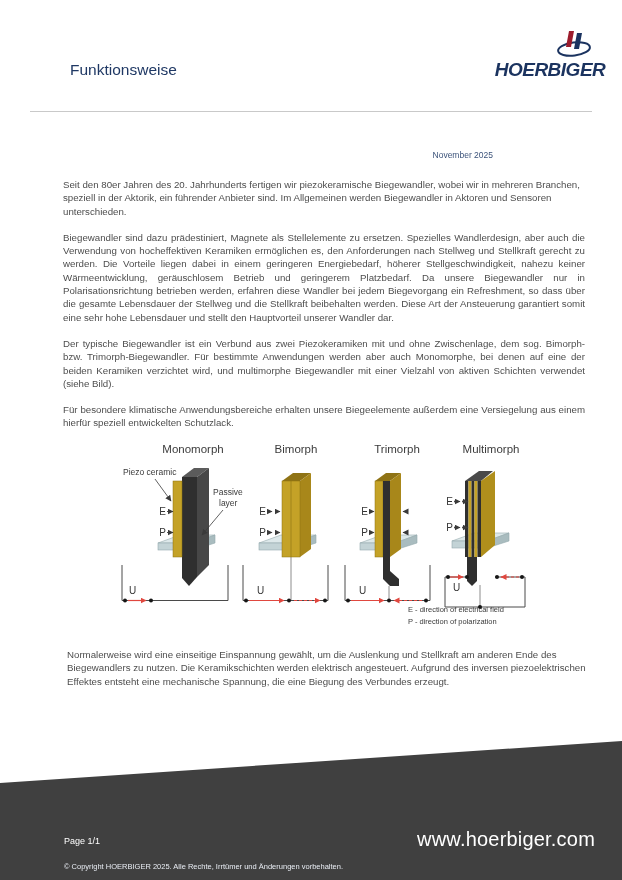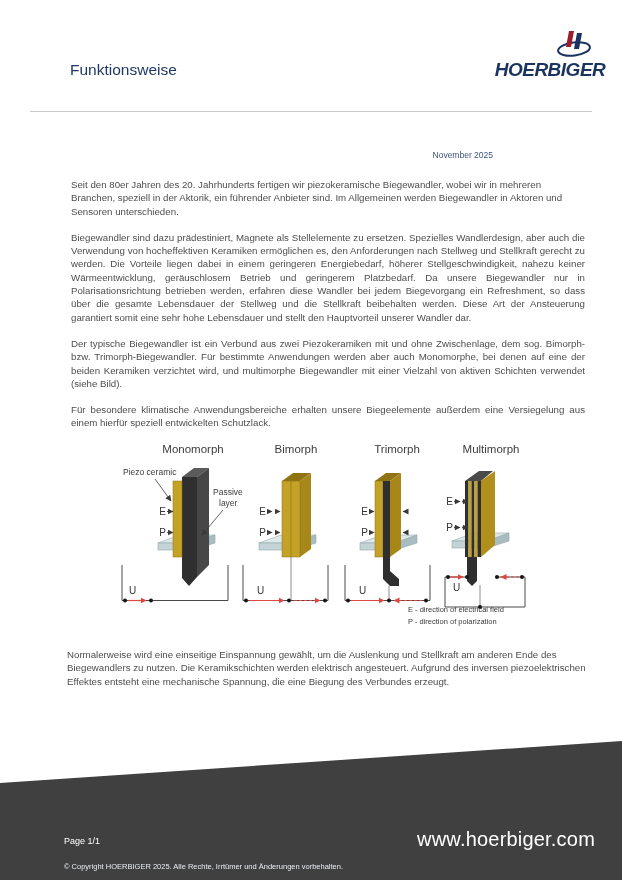--- a/index.html
+++ b/index.html
@@ -12,21 +12,21 @@
   .subtitle{font-size:15.5px;margin-left:7px;margin-top:4px;}
   .rule{position:absolute;left:30px;top:111px;width:562px;height:1px;background:#c9c9c9;}
   .logo{position:absolute;top:30px;right:16px;width:112px;text-align:center;}
   .logo-icon{display:block;margin:0 auto 1px 58px;}
   .logo-word{font-size:19px;font-weight:bold;font-style:italic;color:#1b335f;letter-spacing:-0.5px;}
   .date{position:absolute;top:150px;right:129px;font-size:8.5px;color:#3c537a;}
 
   
   .body-copy{position:absolute;left:63px;top:178px;width:522px;color:#4d4d4d;
              font-size:9.7px;line-height:13.3px;}
-  .body-copy p{margin:0 0 13px 8px;}
+  .body-copy p{margin:0 0 13px 0;}
   .just{text-align:justify;}
   .para5{position:absolute;left:63px;top:644px;width:522px;color:#4d4d4d;
          font-size:9.7px;line-height:13.3px;margin:4px;}
 
   
   .figure{position:absolute;left:63px;top:437px;width:500px;height:205px;}
   .fig-head{font-size:11.5px;fill:#3c3c3c;}
   .fig-lab{font-size:8.5px;fill:#3a3a3a;}
   .fig-ep{font-size:10px;fill:#333333;}
   .fig-leg{font-size:7.5px;fill:#3a3a3a;}

